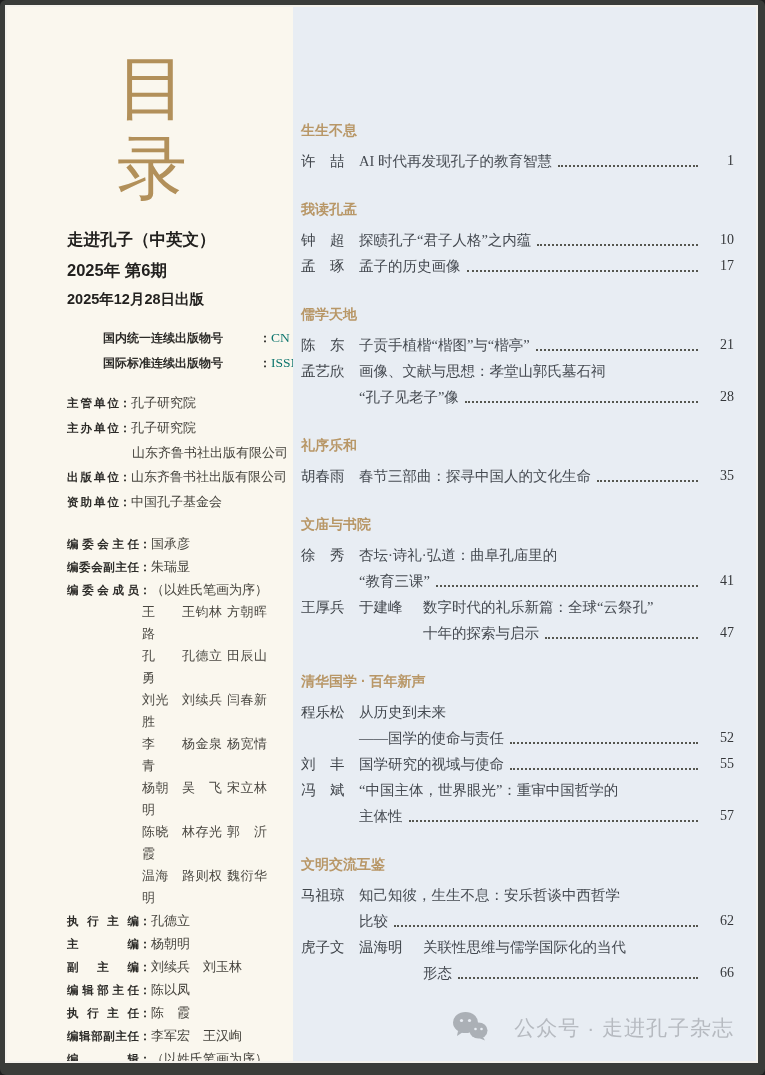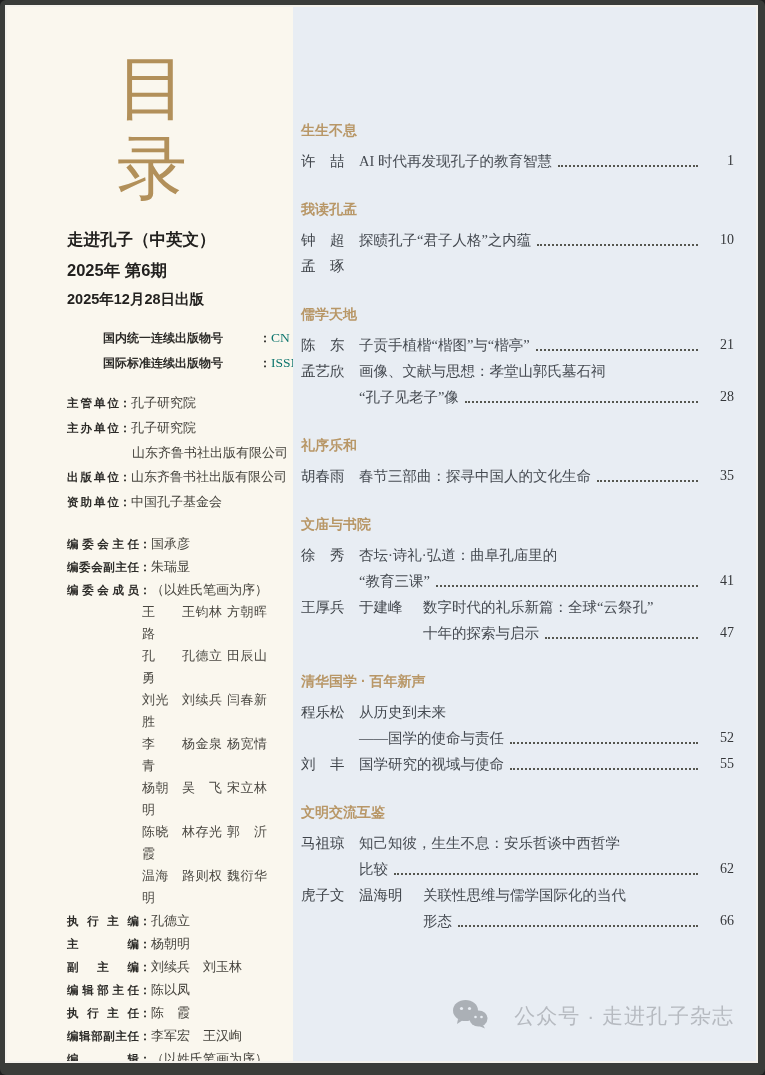--- a/index.html
+++ b/index.html
@@ -39,21 +39,21 @@
   .toc-item{display:flex;}
   .authors{flex:0 0 58px;font-size:14.5px;line-height:26px;color:#3f444a;white-space:nowrap;}
   .authors.wide{flex:0 0 122px;}
   .titles{flex:1;min-width:0;}
   .toc-line{display:flex;line-height:26px;font-size:14.5px;color:#454a51;}
   .line-text{white-space:nowrap;}
   .dots{flex:1 1 auto;margin:0 6px;border-bottom:2px dotted #55564f;align-self:flex-end;transform:translateY(-7px);min-width:14px;}
   .pnum{flex:0 0 30px;text-align:right;font-size:14px;color:#35373a;}
 
   
-  .watermark{position:absolute;right:22px;bottom:28px;display:flex;align-items:center;gap:26px;}
+  .watermark{position:absolute;right:22px;bottom:16px;display:flex;align-items:center;gap:26px;}
   .wm-text{font-family:"Liberation Sans","DejaVu Sans",sans-serif;font-size:21px;color:#b6bac0;letter-spacing:1px;}
 </style>
 </head>
 <body>
 
 <div class="frame">
 <div class="page">
 
   <div class="left">
     <div class="doc-title">
@@ -175,20 +175,27 @@
         <div class="titles">
               <div class="toc-line">
           <span class="line-text">探赜孔子“君子人格”之内蕴</span>
           <span class="dots"></span>
           <span class="pnum">10</span>
         </div>
             </div>
       </div>
       <div class="toc-item">
         <span class="authors">孟　琢</span>
+        <div class="titles">
+              <div class="toc-line">
+          <span class="line-text">孟子的历史画像</span>
+          <span class="dots"></span>
+          <span class="pnum">17</span>
+        </div>
+            </div>
       </div>
     </div>
 
     <div class="section">
       <div class="sec-header">儒学天地</div>
       <div class="toc-item">
         <span class="authors">陈　东</span>
         <div class="titles">
               <div class="toc-line">
           <span class="line-text">子贡手植楷“楷图”与“楷亭”</span>
@@ -273,20 +280,33 @@
       </div>
       <div class="toc-item">
         <span class="authors">刘　丰</span>
         <div class="titles">
               <div class="toc-line">
           <span class="line-text">国学研究的视域与使命</span>
           <span class="dots"></span>
           <span class="pnum">55</span>
         </div>
             </div>
+      </div>
+      <div class="toc-item">
+        <span class="authors">冯　斌</span>
+        <div class="titles">
+          <div class="toc-line">
+                <span class="line-text">“中国主体，世界眼光”：重审中国哲学的</span>
+              </div>
+          <div class="toc-line">
+            <span class="line-text">主体性</span>
+            <span class="dots"></span>
+            <span class="pnum">57</span>
+          </div>
+        </div>
       </div>
     </div>
 
     <div class="section">
       <div class="sec-header">文明交流互鉴</div>
       <div class="toc-item">
         <span class="authors">马祖琼</span>
         <div class="titles">
           <div class="toc-line">
                 <span class="line-text">知己知彼，生生不息：安乐哲谈中西哲学</span>

